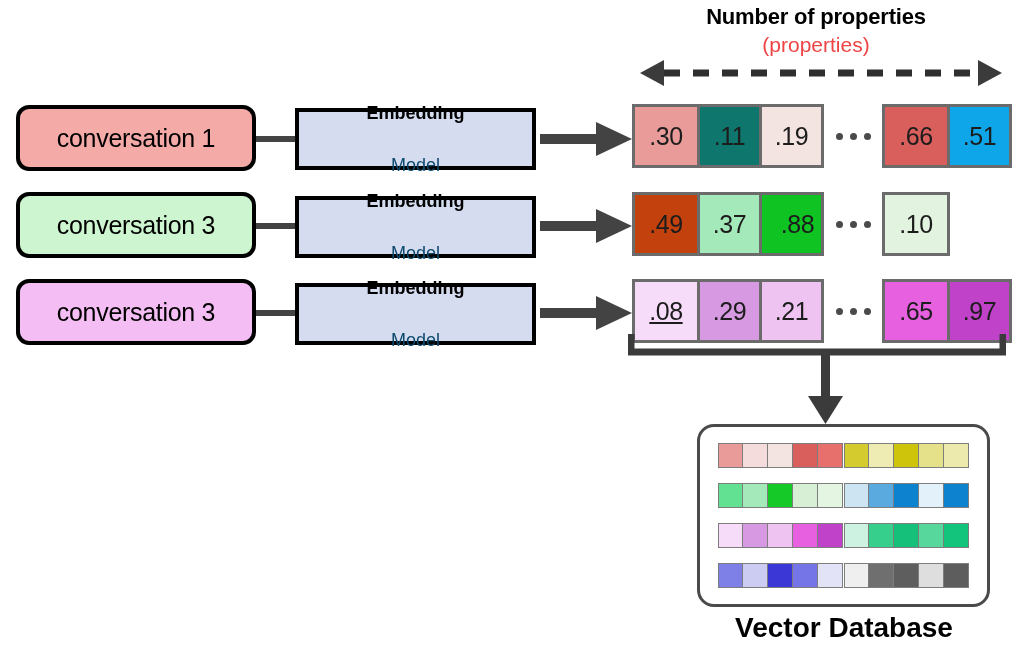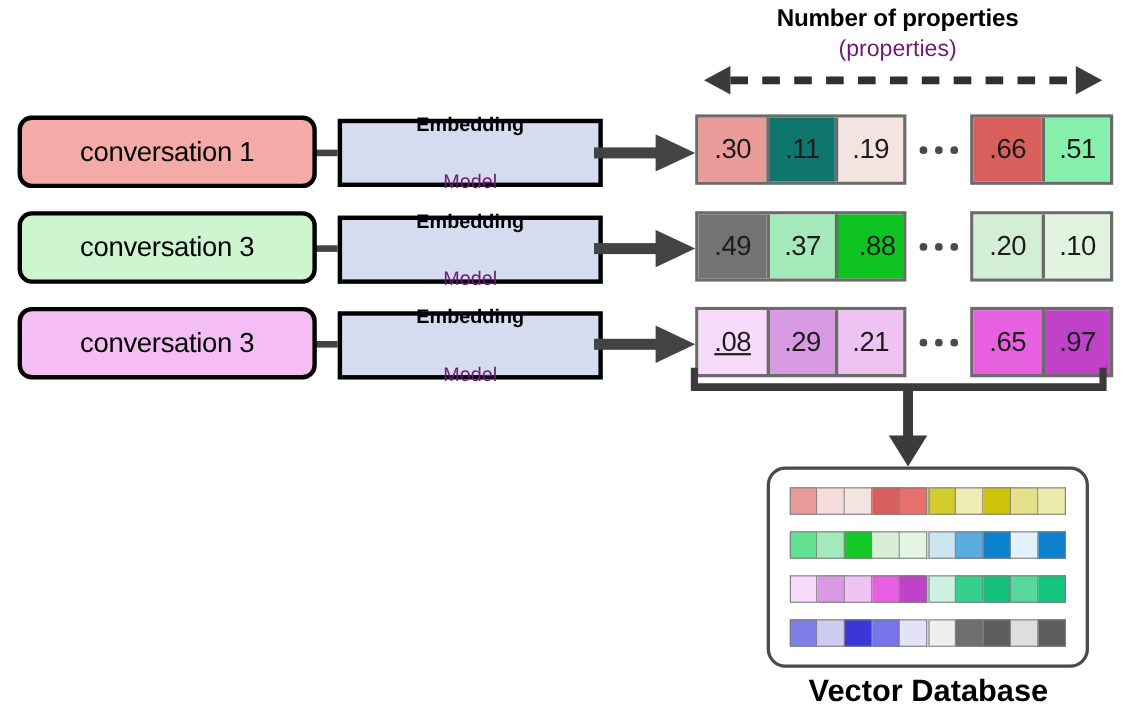--- a/index.html
+++ b/index.html
@@ -33,76 +33,76 @@
     white-space: nowrap;
   }
   .dim-sub {
     position: absolute;
     left: 628px;
     top: 33px;
     width: 376px;
     text-align: center;
     font-size: 21px;
     font-weight: normal;
-    color: #701a75;
+    color: #ef4444;
     white-space: nowrap;
   }
   .dim-arrow {
     position: absolute;
     left: 640px;
     top: 58px;
     width: 362px;
     height: 30px;
   }
 
   
   .conv-box {
     position: absolute;
     left: 16px;
-    width: 272px;
+    width: 240px;
     height: 66px;
     border: 4px solid #000000;
     border-radius: 13px;
     box-sizing: border-box;
     display: flex;
     align-items: center;
     justify-content: center;
   }
   .conv-label {
     font-size: 25px;
     color: #000000;
     white-space: nowrap;
     letter-spacing: -0.3px;
   }
 
   
   .emb-box {
     position: absolute;
-    left: 307px;
+    left: 295px;
     width: 241px;
     height: 62px;
     background: #d6dcf0;
     border: 4px solid #000000;
     box-sizing: border-box;
     display: flex;
     flex-direction: column;
     align-items: center;
     justify-content: center;
     line-height: 1.12;
     gap: 32px;
   }
   .emb-title {
     font-size: 18px;
     font-weight: bold;
     color: #000000;
   }
   .emb-sub {
     font-size: 18px;
     font-weight: normal;
-    color: #701a75;
+    color: #0c4a6e;
   }
 
   
   .connector {
     position: absolute;
     left: 253px;
     width: 54px;
     height: 6px;
     background: #434343;
   }
@@ -253,51 +253,50 @@
       <div class="vec-cell" style="background: #0f766e;">.11</div>
       <div class="vec-cell" style="background: rgb(244, 228, 225);">.19</div>
     </div>
     <div class="vec-ellipsis">
         <i></i>
         <i></i>
         <i></i>
       </div>
     <div class="vec-group">
       <div class="vec-cell" style="background: rgb(216, 95, 92);">.66</div>
-      <div class="vec-cell" style="background: #86efac;">.51</div>
+      <div class="vec-cell" style="background: #0ea5e9;">.51</div>
     </div>
   </div>
 
   <div class="connector" style="top:223px"></div>
   <div class="conv-box" style="top: 192px; background: rgb(205, 245, 207);">
     <span class="conv-label">conversation 3</span>
   </div>
   <div class="emb-box" style="top:196px">
     <span class="emb-title">Embedding</span>
     <span class="emb-sub">Model</span>
   </div>
   <div class="arrow-right" style="top:209px">
     <svg width="92" height="34" viewBox="0 0 92 34">
       <rect x="0" y="12" width="62" height="10" fill="#434343"></rect>
       <polygon points="92,17 56,0 56,34" fill="#434343"></polygon>
     </svg>
   </div>
   <div class="vec-row" style="top:192px">
     <div class="vec-group">
-      <div class="vec-cell" style="background: #737373;">.49</div>
+      <div class="vec-cell" style="background: #c2410c;">.49</div>
       <div class="vec-cell" style="background: rgb(164, 233, 185);">.37</div>
       <div class="vec-cell" style="background: rgb(15, 195, 35); padding-left: 12px;">.88</div>
     </div>
     <div class="vec-ellipsis">
         <i></i>
         <i></i>
         <i></i>
       </div>
     <div class="vec-group">
-      <div class="vec-cell" style="background: rgb(210, 238, 212);">.20</div>
       <div class="vec-cell" style="background: rgb(226, 244, 224);">.10</div>
     </div>
   </div>
 
   <div class="connector" style="top:310px"></div>
   <div class="conv-box" style="top: 279px; background: rgb(244, 189, 244);">
     <span class="conv-label">conversation 3</span>
   </div>
   <div class="emb-box" style="top:283px">
     <span class="emb-title">Embedding</span>

